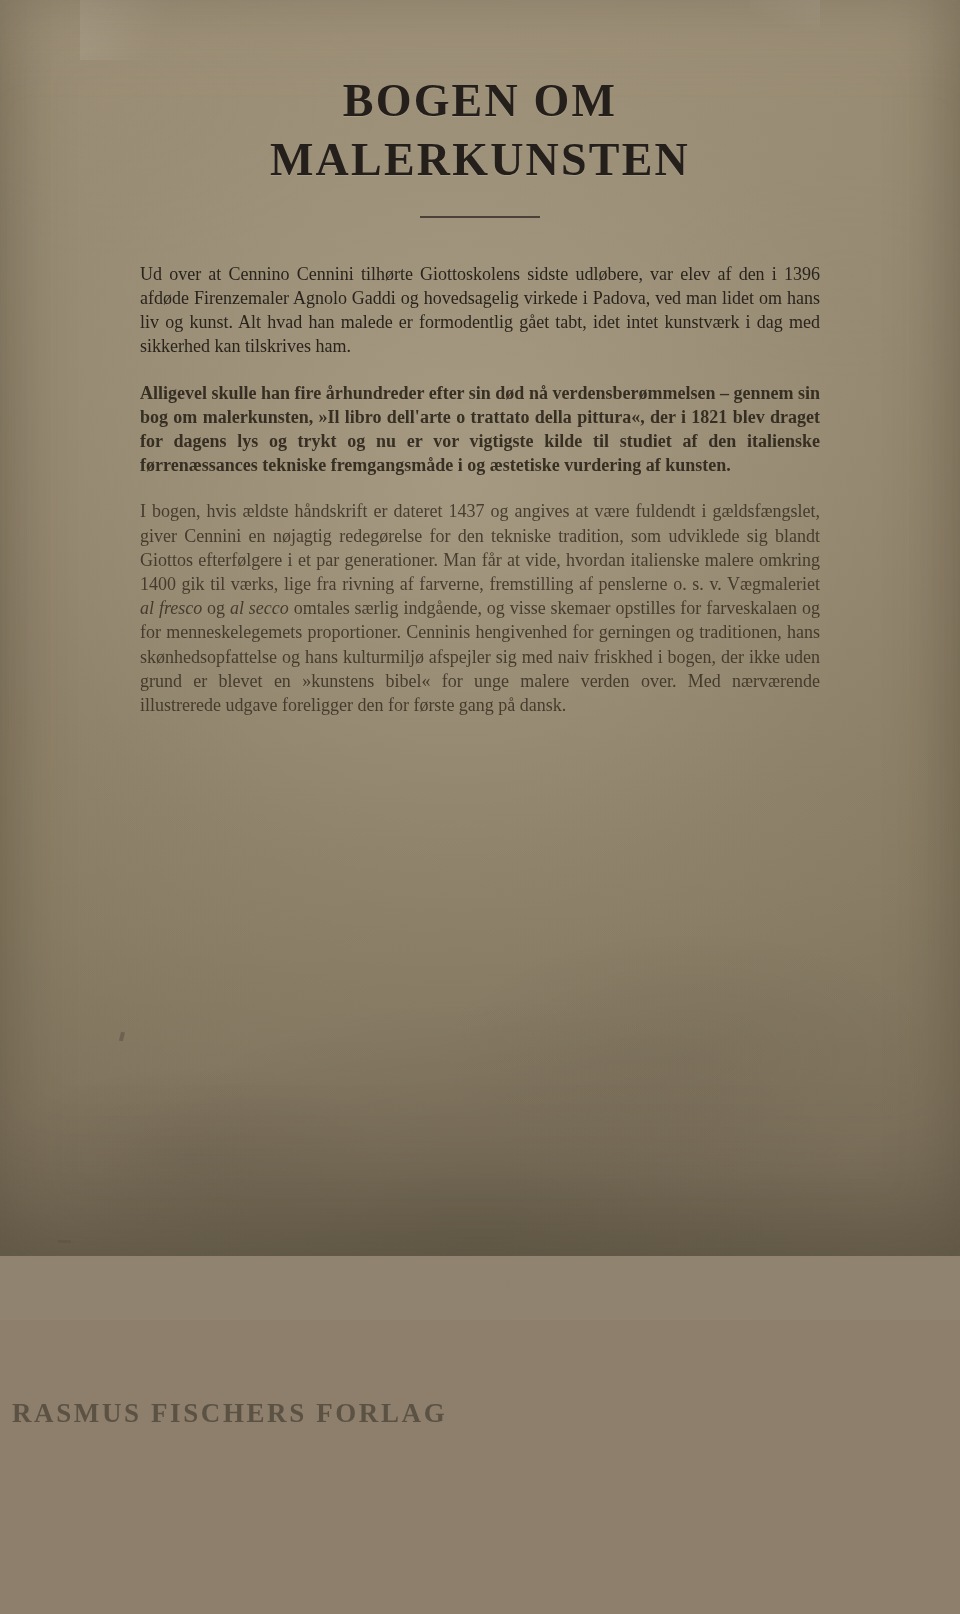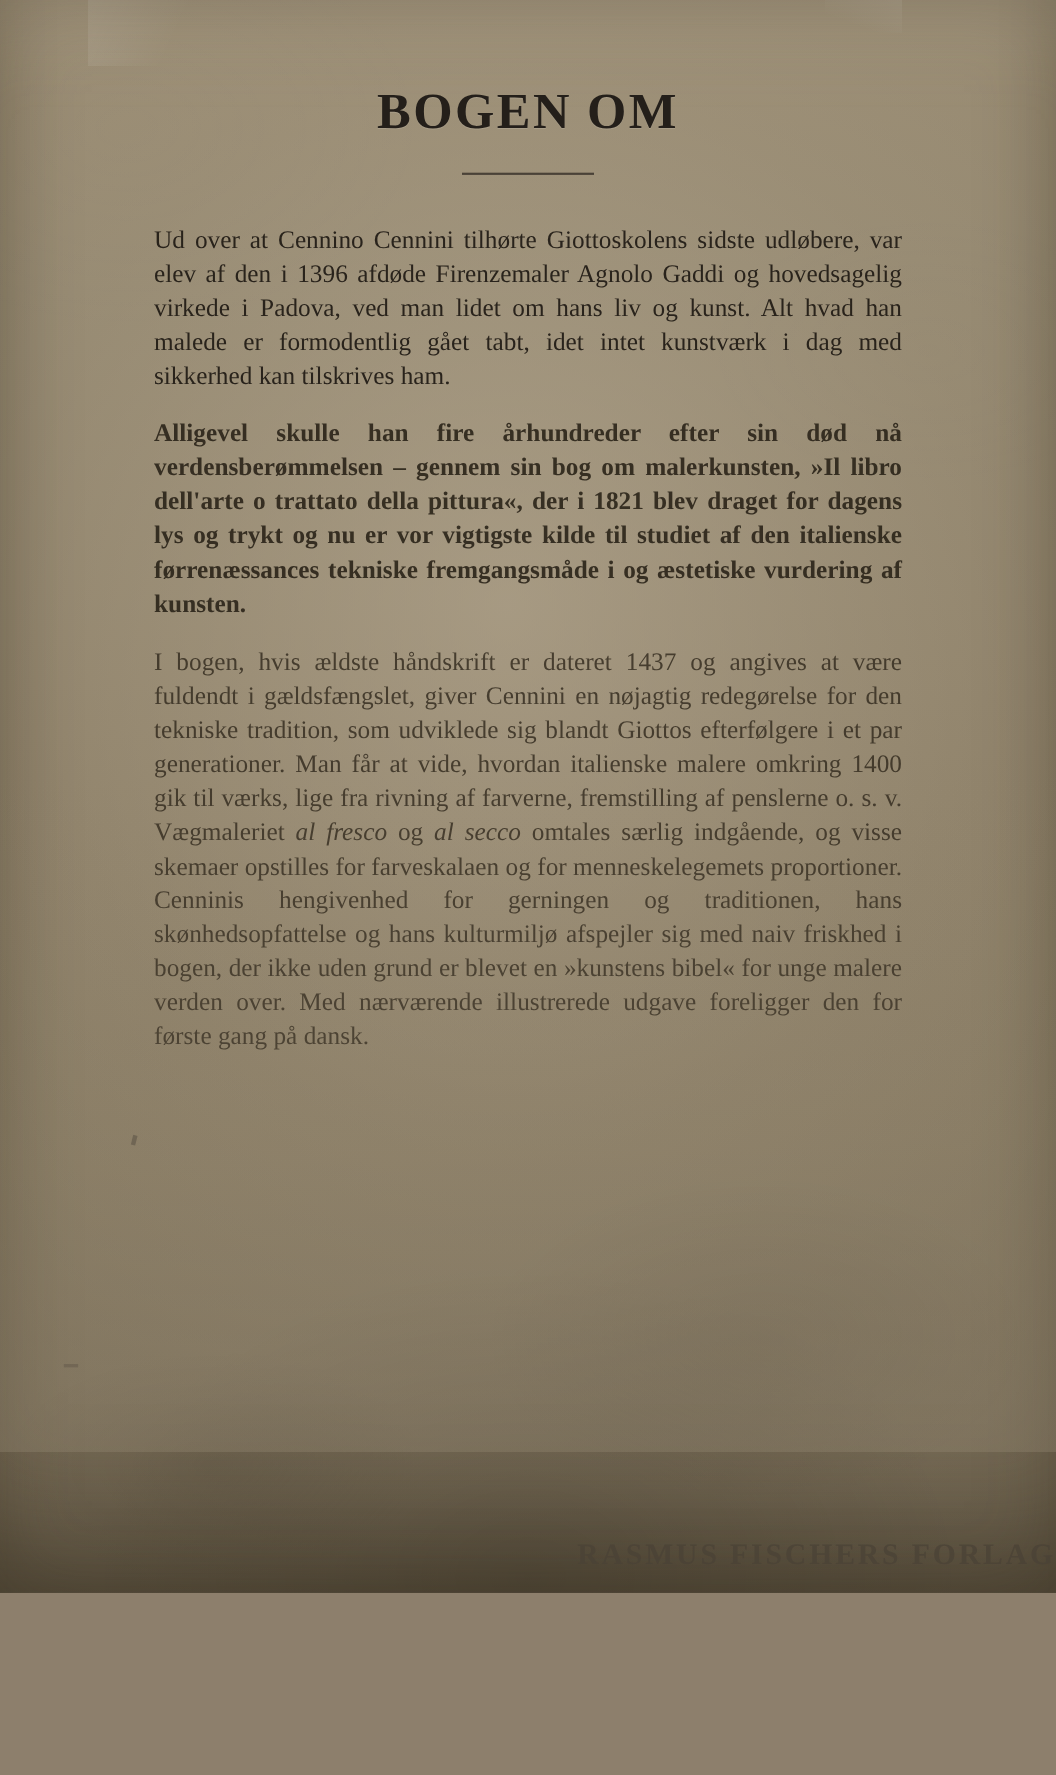--- a/index.html
+++ b/index.html
@@ -10,21 +10,21 @@
     width: 960px;
     height: 1614px;
     overflow: hidden;
     background: #8d7f6c;
     font-family: "Liberation Serif", serif;
   }
 
   #cover {
     position: relative;
     width: 960px;
-    height: 1448px;
+    height: 1256px;
     box-sizing: border-box;
     background:
       radial-gradient(ellipse 120% 90% at 48% 38%, rgba(185,172,150,0.55) 0%, rgba(160,147,126,0.28) 38%, rgba(110,99,82,0.12) 68%, rgba(70,62,50,0.30) 100%),
       linear-gradient(178deg, #9e9076 0%, #968a71 18%, #8e8168 45%, #85785f 72%, #6f6450 100%);
   }
 
   
   #cover::before {
     content: "";
     position: absolute;
@@ -92,21 +92,21 @@
     margin: 26px auto 0 auto;
     background: #3b342b;
     opacity: .85;
   }
 
   .body-text {
     margin-top: 44px;
   }
   p.para {
     margin: 0 0 22px 0;
-    font-size: 23px;
+    font-size: 18px;
     line-height: 1.345;
     color: #2b251d;
     text-align: justify;
     text-justify: inter-word;
     hyphens: manual;
   }
   p.para:last-child { margin-bottom: 0; }
 
   
   p.p1 { color: #262019; opacity: .97; }
@@ -122,24 +122,24 @@
     z-index: 4;
     background: linear-gradient(180deg, rgba(150,138,116,0) 0%, rgba(150,138,116,0.10) 35%, rgba(150,138,116,0.26) 75%, rgba(150,138,116,0.34) 100%);
   }
 
   em.ital {
     font-style: italic;
   }
 
   .publisher {
     position: absolute;
-    left: 0; right: 0;
+    left: 12px; right: 0;
     top: 1398px;
     z-index: 3;
-    text-align: right;
+    text-align: left;
     font-family: "Liberation Serif", serif;
     font-weight: bold;
     font-size: 27px;
     letter-spacing: 2.6px;
     color: #4a4236;
     opacity: .72;
   }
 
   .speck {
     position: absolute;
@@ -156,20 +156,21 @@
 
 <div id="cover">
 
   <div class="crease crease-top"></div>
   <div class="crease crease-topright"></div>
 
   <div class="content">
 
     <div class="title-block">
       <div class="title-line">BOGEN OM</div>
+      <div class="title-line">MALERKUNSTEN</div>
       <div class="rule"></div>
     </div>
 
     <div class="body-text">
       <p class="para p1">Ud over at Cennino Cennini tilhørte Giottoskolens sidste udløbere, var elev af den i 1396 afdøde Firenzemaler Agnolo Gaddi og hovedsagelig virkede i Padova, ved man lidet om hans liv og kunst. Alt hvad han malede er formodentlig gået tabt, idet intet kunstværk i dag med sikkerhed kan tilskrives ham.</p>
       <p class="para p2">Alligevel skulle han fire århundreder efter sin død nå verdensberømmelsen – gennem sin bog om malerkunsten, »Il libro dell'arte o trattato della pittura«, der i 1821 blev draget for dagens lys og trykt og nu er vor vigtigste kilde til studiet af den italienske førrenæssances tekniske fremgangsmåde i og æstetiske vurdering af kunsten.</p>
       <p class="para p3"><span>I bogen, hvis ældste håndskrift er dateret 1437 og angives at være fuldendt i gældsfængslet, giver Cennini en nøjagtig redegørelse for den tekniske tradition, som udviklede sig blandt Giottos efterfølgere i et par generationer. Man får at vide, hvordan italienske malere omkring 1400 gik til værks, lige fra rivning af farverne, fremstilling af penslerne o. s. v. Vægmaleriet </span><em class="ital">al fresco</em><span> og </span><em class="ital">al secco</em><span> omtales særlig indgående, og visse skemaer opstilles for farveskalaen og for menneskelegemets proportioner. Cenninis hengivenhed for gerningen og traditionen, hans skønhedsopfattelse og hans kulturmiljø afspejler sig med naiv friskhed i bogen, der ikke uden grund er blevet en »kunstens bibel« for unge malere verden over. Med nærværende illustrerede udgave foreligger den for første gang på dansk.</span></p>
     </div>
 
   </div>

